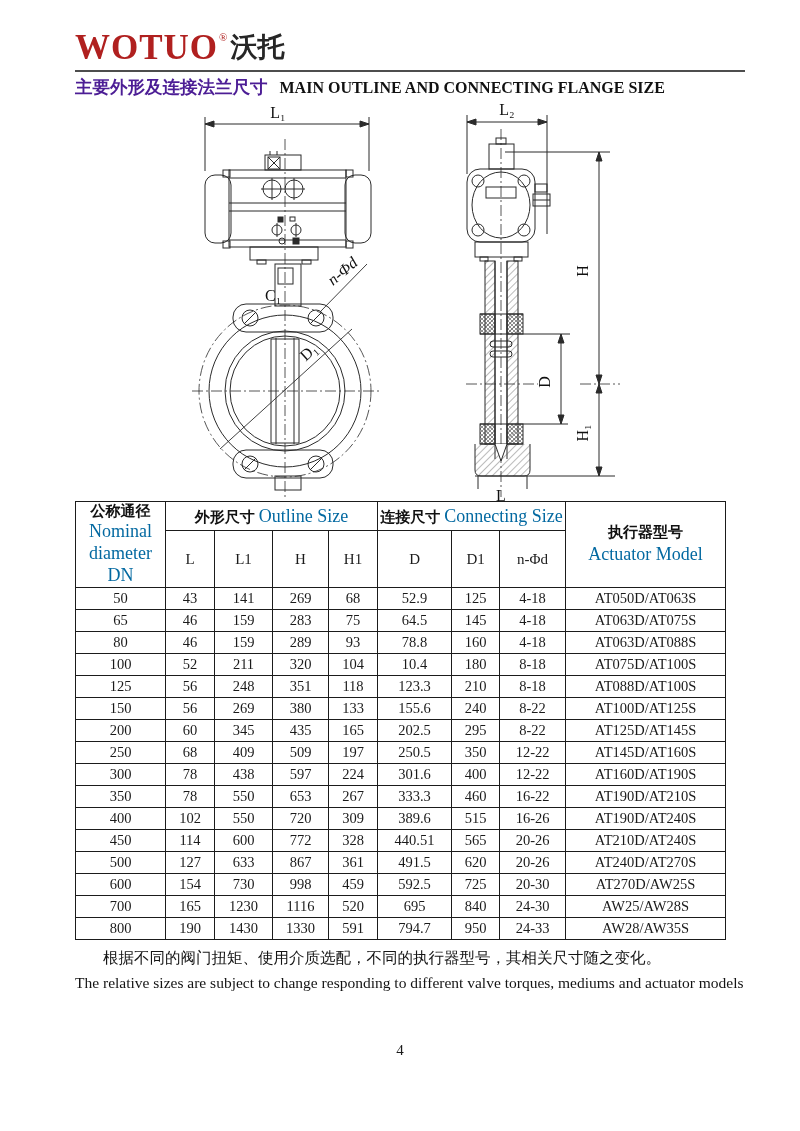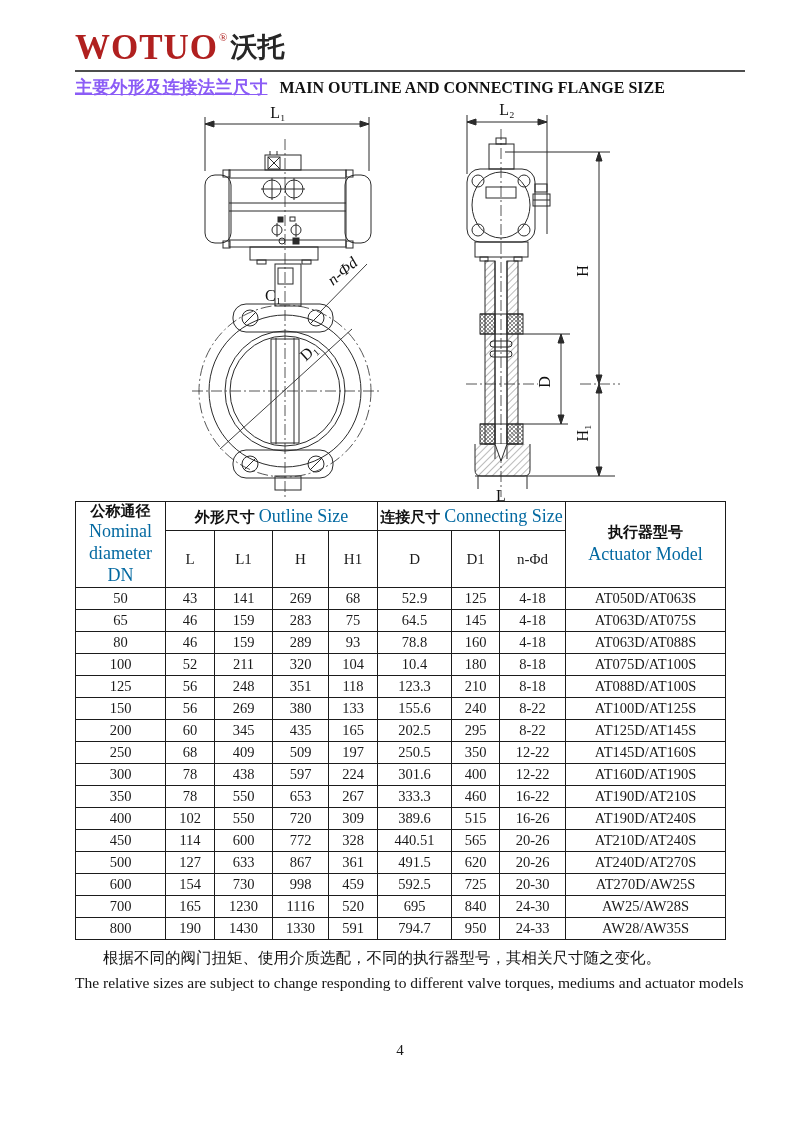--- a/index.html
+++ b/index.html
@@ -10,21 +10,21 @@
   }
   .content{padding:0 55px 0 75px;}
 
   
   .logo-row{margin-top:30px;line-height:1;white-space:nowrap;}
   .brand-en{font-weight:bold;font-size:35px;letter-spacing:1px;font-family:"Liberation Serif",serif;}
   .brand-reg{font-size:11px;vertical-align:18px;margin-left:1px;}
   .brand-cn{font-family:"Liberation Sans","DejaVu Sans",sans-serif;font-weight:bold;font-size:27px;color:#262626;margin-left:3px;vertical-align:3px;}
   .logo-rule{border:none;border-top:2px solid #4d4d4d;width:670px;margin:5px 0 0 0;}
   .page-title{margin-top:3px;white-space:nowrap;}
-  .page-title .cn{font-family:"Liberation Sans","DejaVu Sans",sans-serif;font-weight:bold;font-size:17.5px;color:#8b5cf6;text-decoration:underline;}
+  .page-title .cn{font-family:"Liberation Sans","DejaVu Sans",sans-serif;font-weight:bold;font-size:17.5px;color:#4c1d95;}
   .page-title .en{font-family:"Liberation Serif",serif;font-weight:bold;font-size:16px;color:#111;margin-left:8px;}
 
   
   .drawings{position:relative;height:402px;margin-top:0;}
   .drawings svg{position:absolute;top:0;}
   #front-view-svg{left:45px;}
   #side-view-svg{left:355px;}
   .dwg-label{font-family:"Liberation Serif",serif;font-size:16px;fill:#111;}
 
   

